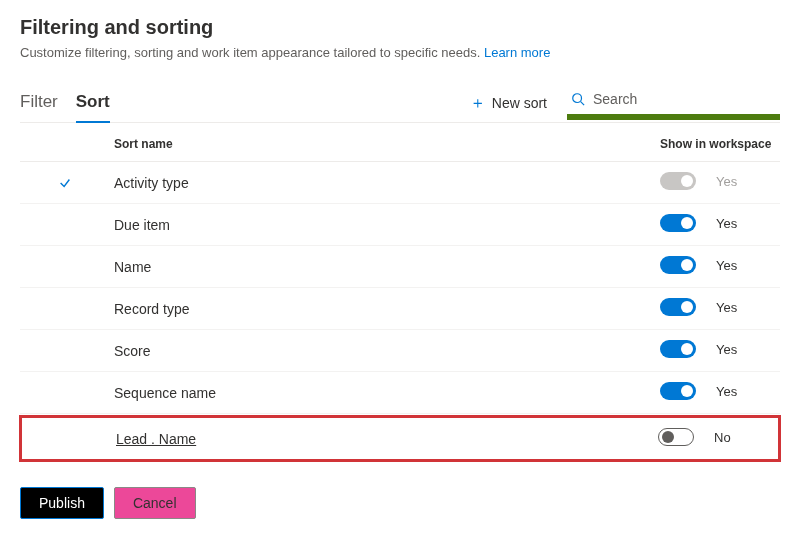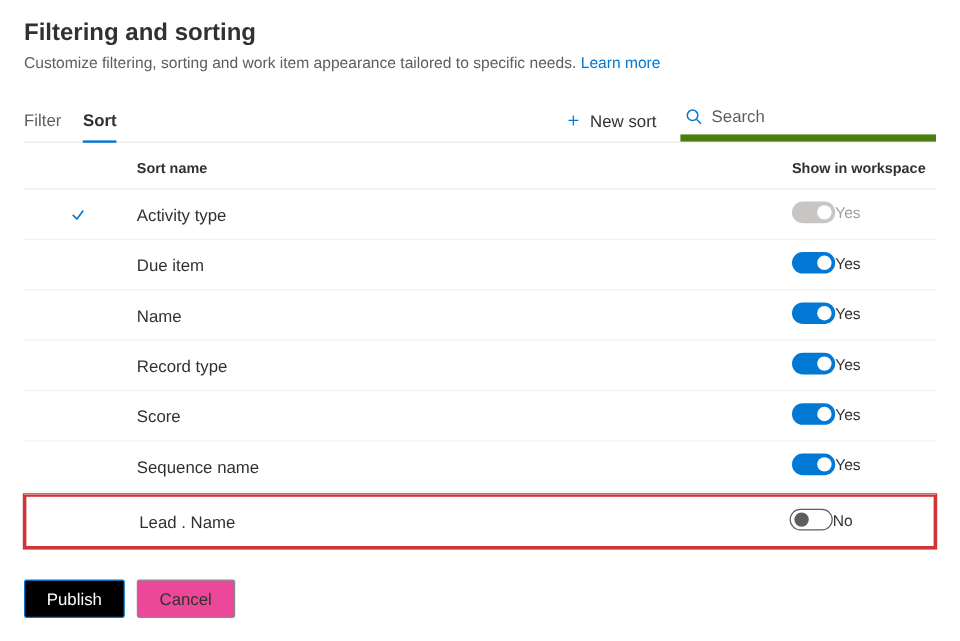--- a/index.html
+++ b/index.html
@@ -35,21 +35,21 @@
   }
   .tabs {
     display: flex;
     gap: 18px;
   }
   .tab {
     padding: 8px 0 10px 0;
     cursor: pointer;
     color: #605e5c;
     position: relative;
-    font-size: 14px;
+    font-size: 17px;
   }
   .tab.active {
     color: #323130;
     font-weight: 600;
   }
   .tab.active::after {
     content: "";
     position: absolute;
     left: 0; right: 0; bottom: -1px;
     height: 2px;
@@ -108,26 +108,27 @@
     border-bottom: 1px solid #f3f2f1;
     font-size: 14px;
     color: #323130;
   }
   .row .col-check svg { display:block; }
   .row.highlighted {
     border: 2px solid #d13438;
     box-shadow: 0 0 0 1px #d13438;
     margin: 2px 0;
     padding: 10px 0;
+    text-decoration: underline;
   }
 
   .toggle {
     display: inline-flex;
     align-items: center;
-    gap: 0;
+    gap: 20px;
   }
   .toggle-track {
     width: 36px;
     height: 18px;
     border-radius: 9px;
     position: relative;
     cursor: pointer;
   }
   .toggle-track.on { background: #0078d4; }
   .toggle-track.off { background: #fff; border:1px solid #605e5c; }

